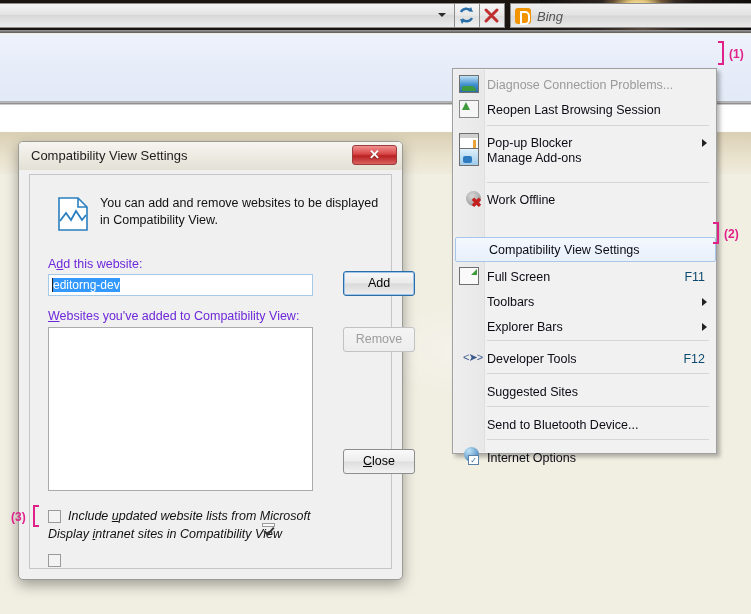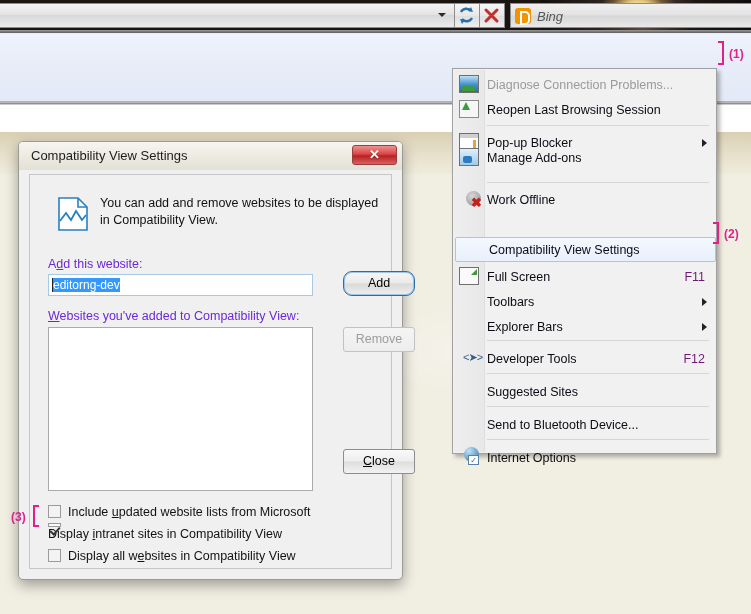--- a/index.html
+++ b/index.html
@@ -75,21 +75,21 @@
   #tools-menu { position:absolute; left:452px; top:68px; width:265px; height:386px;
       background:#f1f1f1; border:1px solid #a0a0a0;
       box-shadow:3px 3px 4px rgba(0,0,0,.28); }
   #menu-gutter { position:absolute; left:1px; top:1px; width:30px; bottom:1px;
       background:linear-gradient(90deg,#eeeeee 0%,#e8e8e8 100%); }
   #menu-gutter-line { position:absolute; left:31px; top:1px; width:1px; bottom:1px; background:#dedede; }
   .mi { position:absolute; left:1px; width:263px; height:25px;
       display:flex; align-items:center; cursor:default; }
   .mi .mlabel { position:absolute; left:33px; font-size:12.5px; color:#0b0b14; white-space:nowrap; }
   .mi.disabled .mlabel { color:#9a9a9a; }
-  .mi .maccel { position:absolute; right:12px; font-size:12.5px; color:#701a75; }
+  .mi .maccel { position:absolute; right:12px; font-size:12.5px; color:#0c4a6e; }
   .mi .marrow { position:absolute; right:10px; width:0;height:0;
       border-top:4px solid transparent;border-bottom:4px solid transparent;border-left:5px solid #222; }
   .mi.selected { background:linear-gradient(180deg,#f4f8fe 0%,#e8f0fb 100%);
       border:1px solid #a8c7e8; border-radius:2px; left:2px; width:261px; }
   .msep { position:absolute; left:34px; width:222px; height:1px; background:#d6d6d6; }
   .micon { position:absolute; left:5px; width:20px; height:18px; }
   .ic-diagnose { background:linear-gradient(180deg,#bfe0f5 0%,#3f8fd0 55%,#2c6ea8 100%);
       border:1px solid #6f6f6f; }
   .ic-diagnose::after{content:"";position:absolute;left:2px;bottom:1px;width:14px;height:5px;
       background:#3d9a3d;border-radius:2px 6px 0 0;}
@@ -146,31 +146,31 @@
   #lbl-list { left:18px; top:134px; }
   .ul { text-decoration:underline; }
 
   #input-website { position:absolute; left:18px; top:99px; width:265px; height:22px;
       background:#fff; border:1px solid #a5c9e6; font-size:12px; padding:2px 3px;
       display:flex; align-items:center; }
   #input-website .sel { background:#3399ff; color:#fff; }
   #caret { display:inline-block; width:1px; height:14px; background:#222; margin-right:0px; }
   #btn-add { position:absolute; left:313px; top:96px; width:72px; height:25px;
       background:linear-gradient(180deg,#f7f7f7 0%,#eaeaea 47%,#dadada 52%,#efefef 100%);
-      border:1px solid #2c6ca8; border-radius:9px; box-shadow:0 0 0 1px #9fc6e8 inset;
+      border:1px solid #2c6ca8; border-radius:3px; box-shadow:0 0 0 1px #9fc6e8 inset;
       font-size:12.5px; text-align:center; line-height:23px; cursor:default; }
 
   #listbox { position:absolute; left:18px; top:152px; width:265px; height:164px;
       background:#fff; border:1px solid #aaa; }
   #btn-remove { position:absolute; left:313px; top:152px; width:72px; height:25px;
       background:linear-gradient(180deg,#f4f4f4 0%,#ededed 100%);
       border:1px solid #c2c2c2; border-radius:3px;
       font-size:12.5px; color:#9d9d9d; text-align:center; line-height:23px; cursor:default; }
 
-  .cbrow { position:absolute; left:18px; height:18px; display:flex; align-items:flex-start; }
+  .cbrow { position:absolute; left:18px; height:18px; display:flex; align-items:flex-end;font-style:italic; }
   .cbox { width:13px; height:13px; border:1px solid #9a9a9a; background:#f3f3f3;
       display:inline-block; margin-right:7px; position:relative; }
   .cbox.checked { background:#fafafa; }
   .cbox.checked::after { content:""; position:absolute; left:3px; top:1px; width:4px; height:8px;
       border:solid #333; border-width:0 2px 2px 0; transform:rotate(42deg); }
   .cbtext { font-size:12.5px; color:#111; }
 
   #btn-close { position:absolute; left:313px; top:274px; width:72px; height:25px;
       background:linear-gradient(180deg,#f9f9f9 0%,#eeeeee 47%,#dedede 52%,#f2f2f2 100%);
       border:1px solid #8d8d8d; border-radius:3px;
@@ -347,21 +347,20 @@
     <div class="cbrow" style="top:330px;">
       <span class="cbox"></span>
       <span class="cbtext">Include <span class="ul">u</span>pdated website lists from Microsoft</span>
     </div>
     <div class="cbrow" style="top:348px;flex-direction:column;">
       <span class="cbox checked"></span>
       <span class="cbtext">Display <span class="ul">i</span>ntranet sites in Compatibility View</span>
     </div>
     <div class="cbrow" style="top:374px;">
       <span class="cbox"></span>
-      <span class="cbtext">Display all w<span class="ul">e</span>bsites in Compatibility View</span>
     </div>
 
     <div id="btn-close"><span class="ul">C</span>lose</div>
   </div>
 </div>
 
 <div class="anno-bracket" style="left:33px; top:505px; width:6px; height:22px; border:2px solid #e0218a; border-right:none;"></div>
 <div class="anno-label" style="left:11px; top:510px;">(3)</div>
 
 </body></html>

